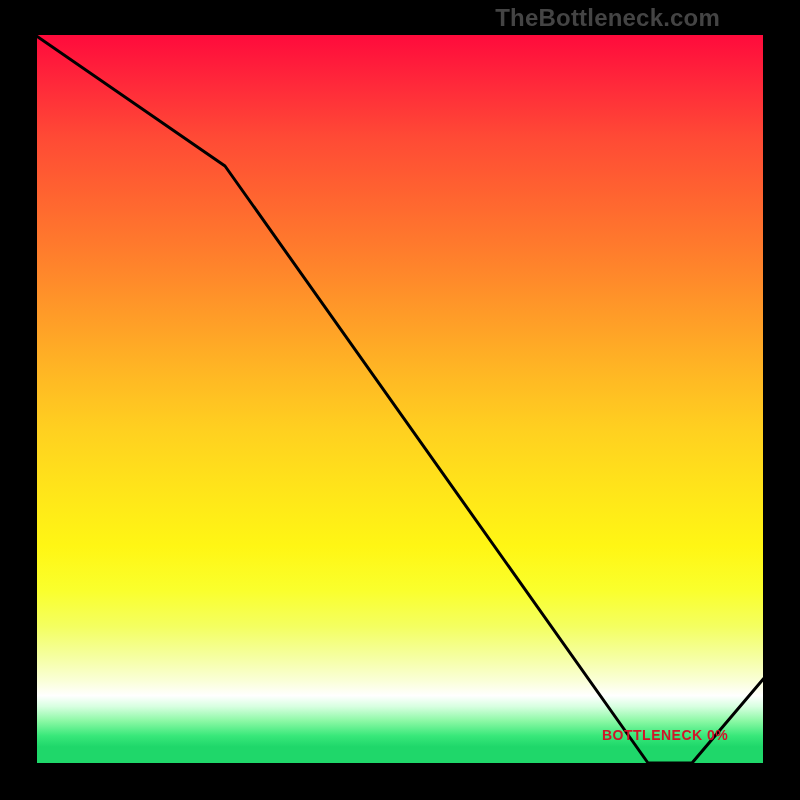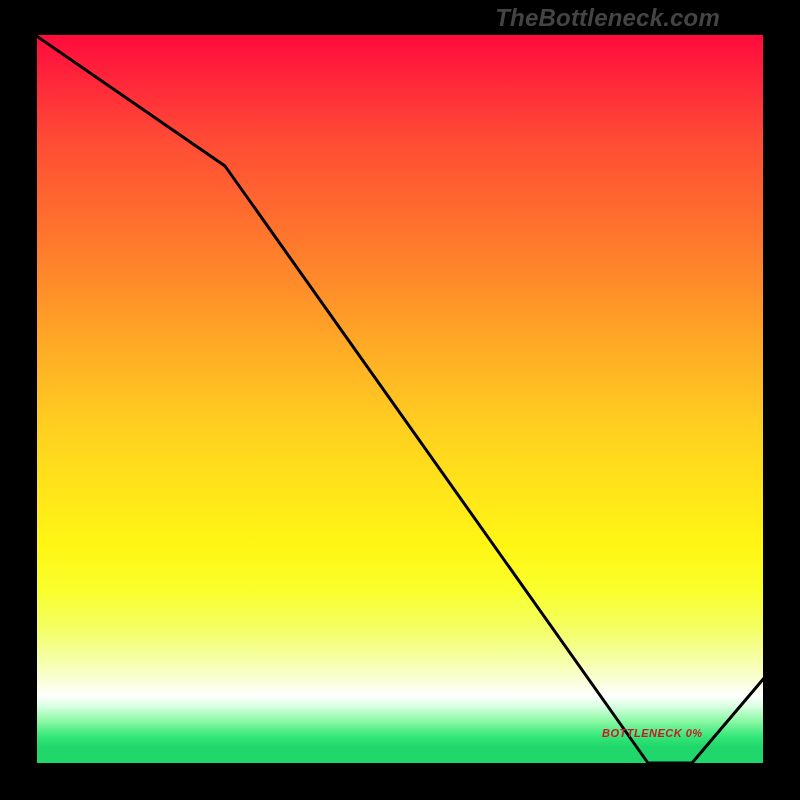--- a/index.html
+++ b/index.html
@@ -8,21 +8,20 @@
     width: 800px;
     height: 800px;
     background: #000;
     font-family: Arial, Helvetica, sans-serif;
     overflow: hidden;
   }
   .stage {
     position: relative;
     width: 740px;
     height: 800px;
-    font-style: italic;
   }
   .watermark {
     position: absolute;
     top: 4px;
     right: 20px;
     color: #444;
     font-size: 24px;
     font-weight: 600;
     letter-spacing: 0.2px;
     user-select: none;
@@ -81,21 +80,21 @@
   }
   svg.curve {
     position: absolute;
     left: 0;
     top: 0;
     width: 730px;
     height: 730px;
   }
   .baseline-text {
     position: absolute;
-    font-size: 11px;
+    font-size: 14px;
     font-weight: 700;
     color: #d0152a;
     letter-spacing: 0.5px;
     white-space: nowrap;
   }
 </style>
 </head>
 <body>
 
 <div class="stage">

